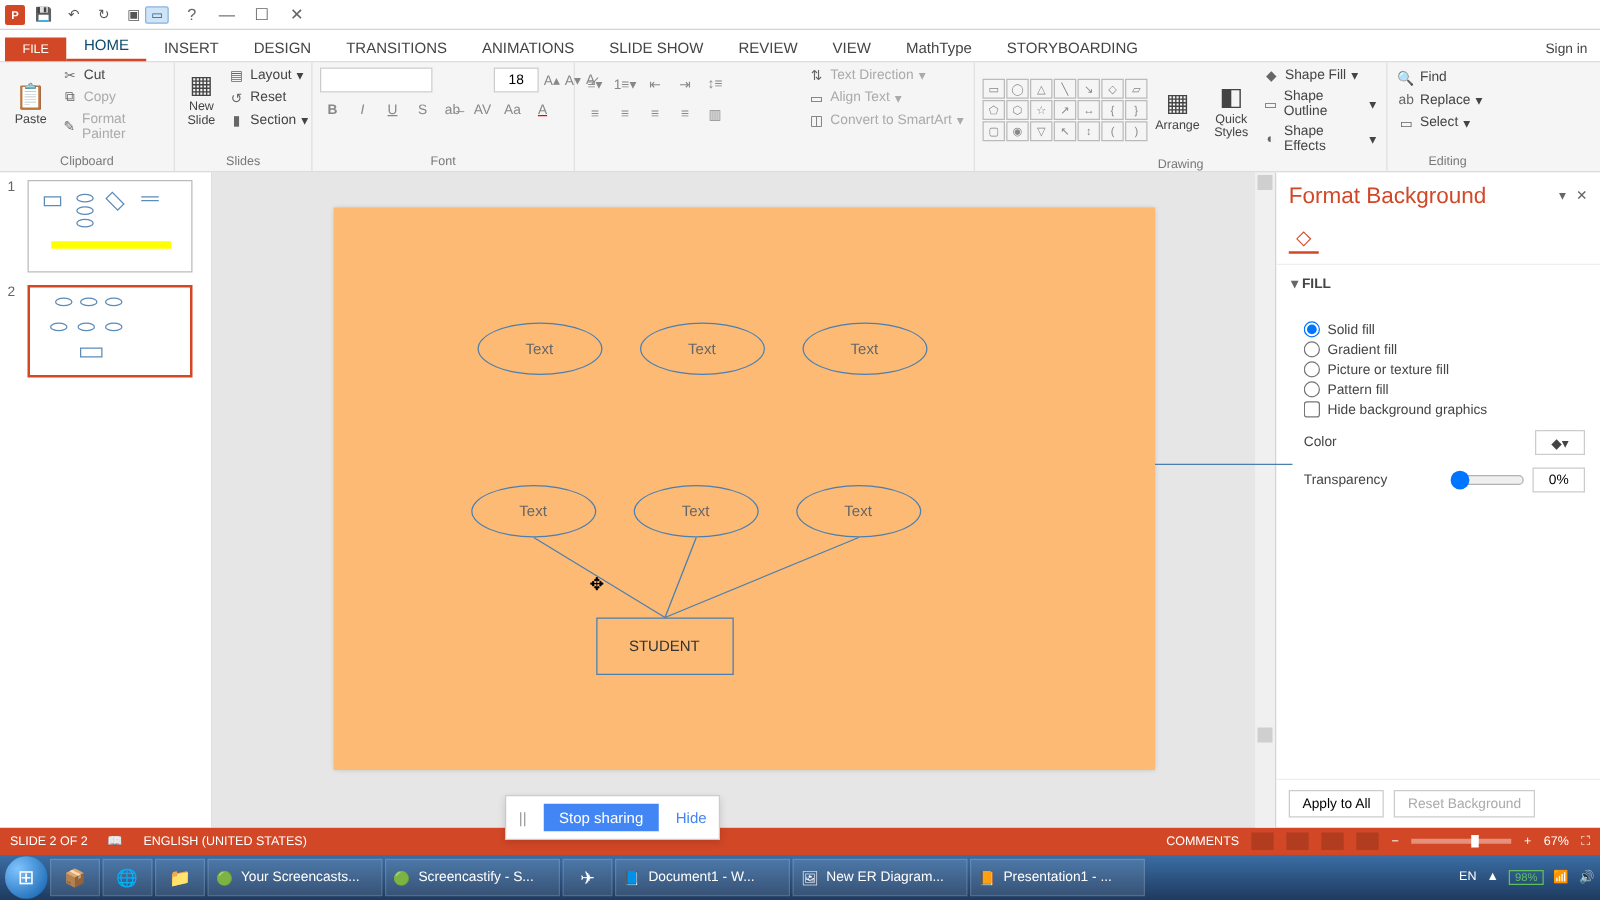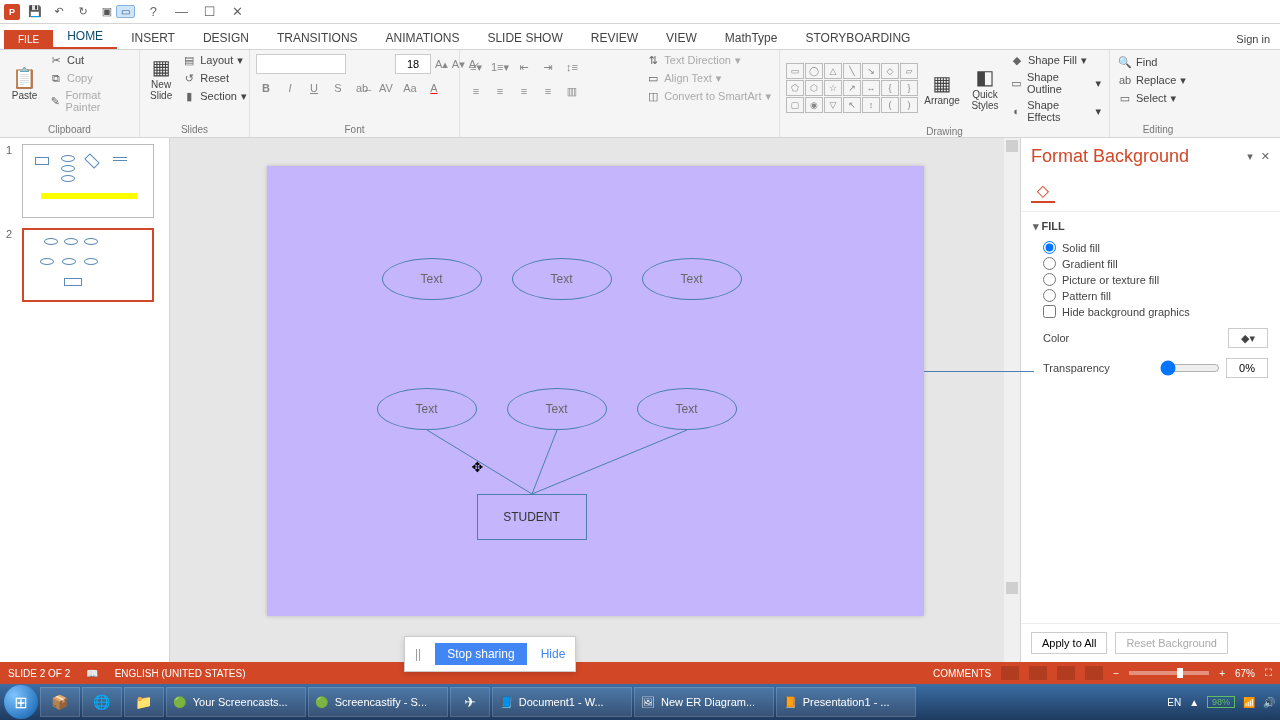--- a/index.html
+++ b/index.html
@@ -47,36 +47,36 @@
 .thumb .num { font-size: 11px; color: #666; width: 10px; }
 .thumb .slide { width: 132px; height: 74px; border: 1px solid #bbb; background: #fff; position: relative; cursor: pointer; }
 .thumb.active .slide { border: 2px solid #d24726; }
 .thumb .mini-oval { position: absolute; border: 1px solid #5b8bb8; border-radius: 50%; width: 14px; height: 7px; }
 .thumb .mini-rect { position: absolute; border: 1px solid #5b8bb8; width: 14px; height: 8px; }
 .thumb .mini-yellow { position: absolute; background: #ffff00; height: 6px; }
 
 .editor { flex: 1; background: #e6e6e6; position: relative; display: flex; align-items: flex-start; justify-content: center; padding-top: 28px; }
 .scrollbar-v { position: absolute; right: 0; top: 0; bottom: 0; width: 16px; background: #f0f0f0; }
 .scrollbar-v .thumb-sb { width: 12px; margin: 2px auto; background: #cfcfcf; }
-.canvas { width: 657px; height: 450px; background: #c4b5fd; box-shadow: 0 0 4px rgba(0,0,0,0.2); position: relative; }
+.canvas { width: 657px; height: 450px; background: #fdba74; box-shadow: 0 0 4px rgba(0,0,0,0.2); position: relative; }
 .oval { position: absolute; border: 1.5px solid #4a7fb0; border-radius: 50%; display: flex; align-items: center; justify-content: center; font-size: 12px; color: #666; width: 100px; height: 42px; cursor: pointer; }
 .rect { position: absolute; border: 1.5px solid #4a7fb0; display: flex; align-items: center; justify-content: center; font-size: 12px; color: #333; cursor: pointer; }
 svg.connectors { position: absolute; top: 0; left: 0; width: 100%; height: 100%; pointer-events: none; }
 svg.connectors line { stroke: #4a7fb0; stroke-width: 1; }
 .move-cursor { position: absolute; font-size: 14px; color: #000; pointer-events: none; }
 
 
 .pane { width: 260px; background: #fff; border-left: 1px solid #d4d4d4; display: flex; flex-direction: column; }
 .pane-header { display: flex; align-items: center; justify-content: space-between; padding: 8px 10px; text-align: right; }
 .pane-header h2 { font-size: 18px; font-weight: normal; color: #d24726; }
 .pane-header .controls { display: flex; gap: 8px; color: #666; }
 .pane-tabs { padding: 4px 10px 8px; border-bottom: 1px solid #eee; }
 .pane-tabs .paint-icon { width: 24px; height: 24px; display: flex; align-items: center; justify-content: center; color: #d24726; font-size: 16px; border-bottom: 2px solid #d24726; }
 .pane-body { padding: 8px 12px; flex: 1; overflow-y: auto; }
-.section-title { font-size: 11px; font-weight: bold; color: #444; margin-bottom: 8px; cursor: pointer; }
+.section-title { font-size: 11px; font-weight: bold; color: #444; margin-bottom: 24px; cursor: pointer; }
 .section-title::before { content: "▾ "; color: #666; }
 .radio-row, .check-row { display: flex; align-items: center; gap: 6px; font-size: 11px; color: #444; margin: 3px 0 3px 10px; cursor: pointer; }
 .radio-row input, .check-row input { margin: 0; }
 .prop-row { display: flex; align-items: center; justify-content: space-between; font-size: 11px; color: #444; margin: 10px 0 4px 10px; }
 .colorpick { width: 40px; height: 20px; border: 1px solid #ccc; display: flex; align-items: center; justify-content: center; font-size: 11px; cursor: pointer; }
 .transp { display: flex; align-items: center; gap: 6px; }
 .transp input[type=range] { width: 60px; }
 .transp .valbox { width: 42px; height: 20px; border: 1px solid #ccc; font-size: 11px; text-align: center; }
 .pane-footer { padding: 8px 10px; display: flex; gap: 8px; border-top: 1px solid #eee; }
 .pane-footer button { font-size: 11px; padding: 4px 10px; border: 1px solid #ccc; background: #fff; cursor: pointer; }
@@ -92,21 +92,21 @@
 .status .right { margin-left: auto; display: flex; align-items: center; gap: 10px; }
 .status .viewbtn { width: 18px; height: 14px; background: rgba(0,0,0,0.15); cursor: pointer; }
 .status .zoom-slider { width: 80px; height: 4px; background: rgba(255,255,255,0.4); position: relative; }
 .status .zoom-slider .knob { position: absolute; left: 48px; top: -3px; width: 6px; height: 10px; background: #fff; }
 
 
 .taskbar { height: 36px; background: linear-gradient(#3b6ea5, #1e3a5f); display: flex; align-items: center; padding: 0 4px; gap: 2px; }
 .taskbar .start { width: 34px; height: 34px; border-radius: 50%; background: radial-gradient(circle at 30% 30%, #7fc4ff, #0a5aa8); display: flex; align-items: center; justify-content: center; cursor: pointer; }
 .taskbar .tbtn { height: 30px; min-width: 40px; background: rgba(255,255,255,0.1); border: 1px solid rgba(255,255,255,0.15); display: flex; align-items: center; justify-content: center; color: #fff; font-size: 14px; cursor: pointer; padding: 0 6px; }
 .taskbar .tbtn.wide { min-width: 140px; justify-content: flex-start; gap: 6px; font-size: 11px; }
-.taskbar .tray { margin-left: auto; display: flex; align-items: center; gap: 8px; color: #fff; font-size: 10px; }
+.taskbar .tray { margin-left: auto; display: flex; gap: 8px; color: #fff; font-size: 10px; }
 .taskbar .tray .battery { border: 1px solid #5fbf5f; color: #5fbf5f; padding: 0 4px; font-size: 9px; }
 </style>
 </head>
 <body>
 
 <div class="titlebar">
   <div class="qat">
     <div class="ppt-icon">P</div>
     <div class="icon-btn">💾</div>
     <div class="icon-btn">↶</div>

